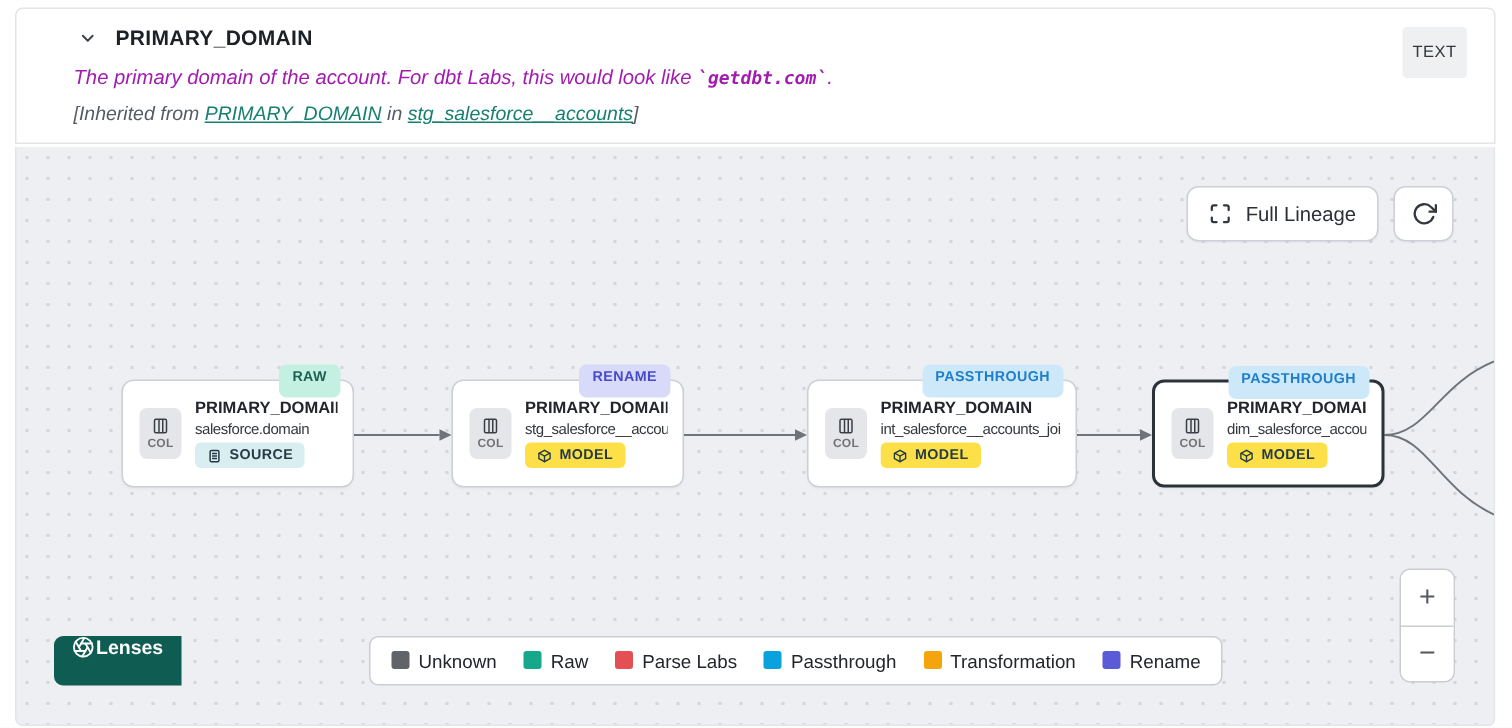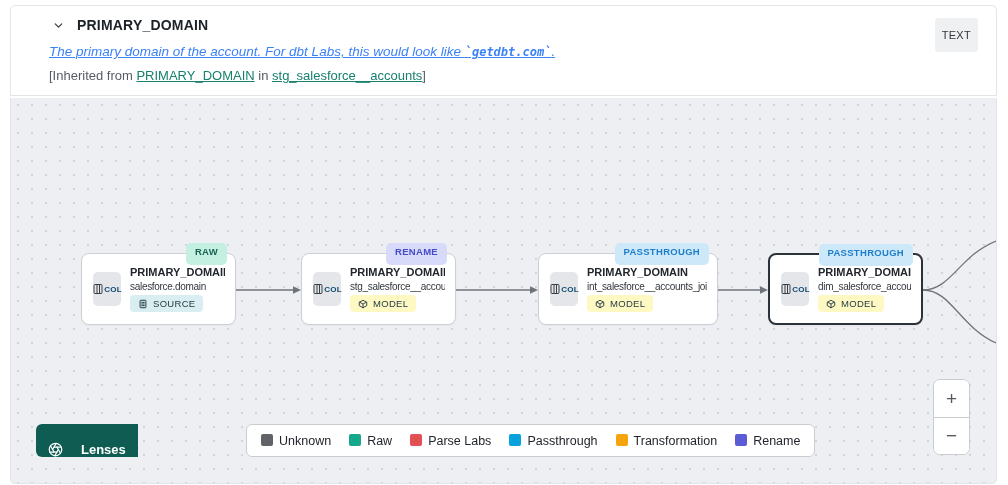--- a/index.html
+++ b/index.html
@@ -5,23 +5,23 @@
   * { margin:0; padding:0; box-sizing:border-box; }
   html,body { width:1008px; height:485px; background:#ffffff; font-family:"Liberation Sans", sans-serif; overflow:hidden; }
   .page { position:relative; width:1008px; height:364px; padding:5px 11px 4px 10px; }
 
   
   .header-card { background:#fff; border:1px solid #e2e4e8; border-radius:5px 5px 0 0; padding:10px 18px 12px 18px; position:relative; }
   .header-row { display:flex; align-items:center; gap:10px; padding-left:20px; }
   .collapse-btn { width:18px; height:18px; display:flex; align-items:center; justify-content:center; cursor:pointer; color:#3c4147; }
   .col-title { font-size:14px; font-weight:bold; color:#1c2127; letter-spacing:.2px; }
   .type-badge { position:absolute; top:12px; right:18px; background:#eef0f2; color:#33373c; font-size:11px; padding:11px 7px; border-radius:3px; letter-spacing:.3px; }
-  .desc { margin-top:10px; padding-left:20px; font-style:italic; font-size:13.5px; color:#3b82f6;text-decoration:underline; }
+  .desc { margin-top:10px; padding-left:20px; font-style:italic; font-size:13.5px; color:#a21caf; }
   .desc code { font-family:"DejaVu Sans Mono", monospace; font-weight:bold; font-size:12px; }
-  .inherited { margin-top:9px; padding-left:20px; font-size:13px; color:#565c64; }
+  .inherited { margin-top:9px; padding-left:20px; font-style:italic; font-size:13px; color:#565c64; }
   .inherited a { color:#17806f; text-decoration:underline; cursor:pointer; }
 
   
   .canvas { position:relative; margin-top:2px; height:386px; background:#edeff2;
             background-image:radial-gradient(#d2d5da 1px, transparent 1px);
             background-size:14px 14px; border:1px solid #e2e4e8; border-top:none;
             border-radius:0 0 5px 5px; overflow:hidden; }
 
   .top-controls { position:absolute; top:26px; right:27px; display:flex; gap:10px; }
   .btn { background:#fff; border:1px solid #ccd0d6; border-radius:8px; display:flex; align-items:center; gap:9px;
@@ -31,36 +31,36 @@
   
   .node { position:absolute; height:72px; background:#fff; border:1px solid #ccd0d6; border-radius:8px;
           display:flex; align-items:center; padding:0 10px 0 11px; cursor:pointer; box-shadow:0 1px 2px rgba(0,0,0,.04); }
   .node.selected { border:2px solid #2c323a; }
   .lens-badge { position:absolute; top:-11px; right:8px; font-size:9.5px; font-weight:bold; letter-spacing:.3px;
                 padding:3px 9px 8px 9px; border-radius:5px; z-index:0; }
   .lens-badge.raw { background:#c3f0e1; color:#1d6253; }
   .lens-badge.rename { background:#d8daf9; color:#4649c9; }
   .lens-badge.passthrough { background:#cde9f9; color:#1e7ec9; }
   .node-inner { position:relative; z-index:1; display:flex; align-items:center; gap:9px; width:100%; background:transparent; }
-  .col-chip { background:#e4e6ea; border-radius:5px; width:28px; min-width:28px; height:34px; display:flex; flex-direction:row;
-              align-items:center; justify-content:center; color:#0c4a6e; }
+  .col-chip { background:#e4e6ea; border-radius:5px; width:28px; min-width:28px; height:34px; display:flex; flex-direction:column;
+              align-items:center; justify-content:center; color:#737373; }
   .col-chip .col-label { font-size:8px; font-weight:bold; margin-top:1px; letter-spacing:.2px; }
   .node-body { display:flex; flex-direction:column; gap:3px; overflow:hidden; }
   .node-title { font-size:11px; font-weight:bold; color:#22262c; white-space:nowrap; }
   .node-sub { font-size:10px; color:#33383e; white-space:nowrap; letter-spacing:-0.3px; }
-  .res-badge { display:inline-flex; align-items:center; gap:5px; font-size:9.5px; font-weight:normal; color:#253a44;
+  .res-badge { display:inline-flex; align-items:center; gap:5px; font-size:9.5px; font-weight:bold; color:#253a44;
                border-radius:4px; padding:3px 8px; width:max-content; letter-spacing:.3px;justify-content:center; }
   .res-badge.source { background:#d9eef0; }
-  .res-badge.model { background:#fef9c3; }
+  .res-badge.model { background:#fde047; }
 
   .edges { position:absolute; inset:0; pointer-events:none; }
 
   
   .lens-group { position:absolute; left:25px; top:326px; display:flex; height:33px; }
-  .lenses-btn { background:#0e5c52; color:#fff; border-radius:6px 0 0 6px; display:flex; align-items:flex-end; gap:18px;
+  .lenses-btn { background:#0e5c52; color:#fff; border-radius:6px 0 0 6px; display:flex; align-items:flex-start; gap:1px;
                 padding:0 12px; font-size:13px; font-weight:bold; cursor:pointer; }
   .lens-select { background:#fff; border:1px solid #c9cdd2; border-left:none; border-radius:0 6px 6px 0; display:flex;
                  align-items:center; gap:9px; padding:0 12px; font-size:13.5px; color:#22262c; cursor:pointer; }
 
   .legend-box { position:absolute; left:235px; top:326px; height:33px; background:#fff; border:1px solid #c9cdd2;
                 border-radius:6px; display:flex; align-items:center; gap:18px; padding:0 14px; }
   .legend-item { display:flex; align-items:flex-start; gap:6px; font-size:12.5px; color:#22262c; }
   .legend-swatch { width:12px; height:12px; border-radius:2px; }
 
   .zoom-ctl { position:absolute; left:922px; top:281px; width:37px; background:#fff; border:1px solid #c9cdd2;
@@ -104,20 +104,41 @@
         <path d="M 912 192 C 940 192 948 158 985 143"></path>
         <path d="M 912 192 C 940 192 948 228 985 245"></path>
       </g>
       <g fill="#6f747b">
         <polygon points="290,192 282,188.2 282,195.8"></polygon>
         <polygon points="527,192 519,188.2 519,195.8"></polygon>
         <polygon points="757,192 749,188.2 749,195.8"></polygon>
       </g>
     </svg>
 
+    <div class="top-controls">
+      <div class="btn">
+        <span>
+          <svg width="15" height="15" viewBox="0 0 24 24" fill="none" stroke="#33383e" stroke-width="2.4" stroke-linecap="round" stroke-linejoin="round">
+              <path d="M8 3H5a2 2 0 0 0-2 2v3"></path>
+              <path d="M21 8V5a2 2 0 0 0-2-2h-3"></path>
+              <path d="M3 16v3a2 2 0 0 0 2 2h3"></path>
+              <path d="M16 21h3a2 2 0 0 0 2-2v-3"></path>
+            </svg>
+        </span>
+        <span>Full Lineage</span>
+      </div>
+      <div class="btn icon-only">
+        <span>
+          <svg width="17" height="17" viewBox="0 0 24 24" fill="none" stroke="#33383e" stroke-width="2.2" stroke-linecap="round" stroke-linejoin="round">
+              <polyline points="23 4 23 10 17 10"></polyline>
+              <path d="M20.49 15a9 9 0 1 1-2.12-9.36L23 10"></path>
+            </svg>
+        </span>
+      </div>
+    </div>
 
     <div class="node" style="left:70px; top:155px; width:155px;">
       <span class="lens-badge raw">RAW</span>
       <div class="node-inner">
         <div class="col-chip">
           <span>
               <svg width="12" height="12" viewBox="0 0 24 24" fill="none" stroke="#3a3f45" stroke-width="2">
                 <rect x="4" y="3" width="16" height="18" rx="2"></rect>
                 <line x1="10" y1="3" x2="10" y2="21"></line>
                 <line x1="15" y1="3" x2="15" y2="21"></line>

